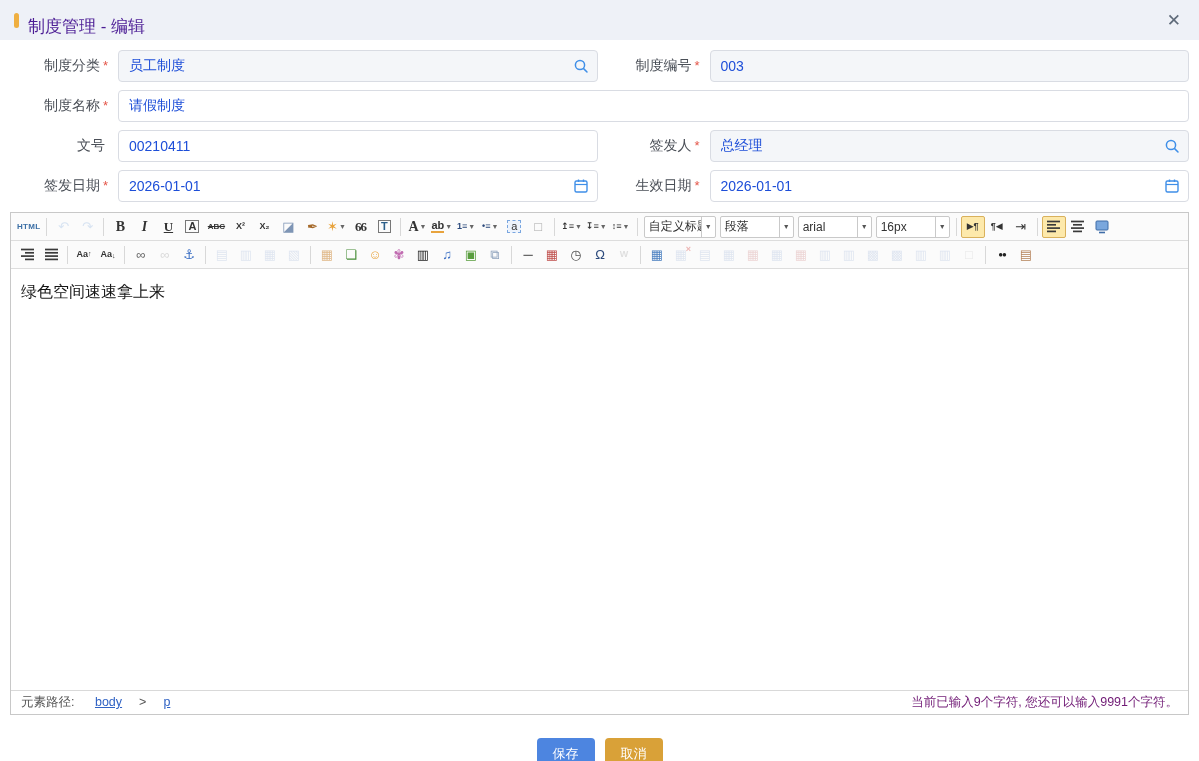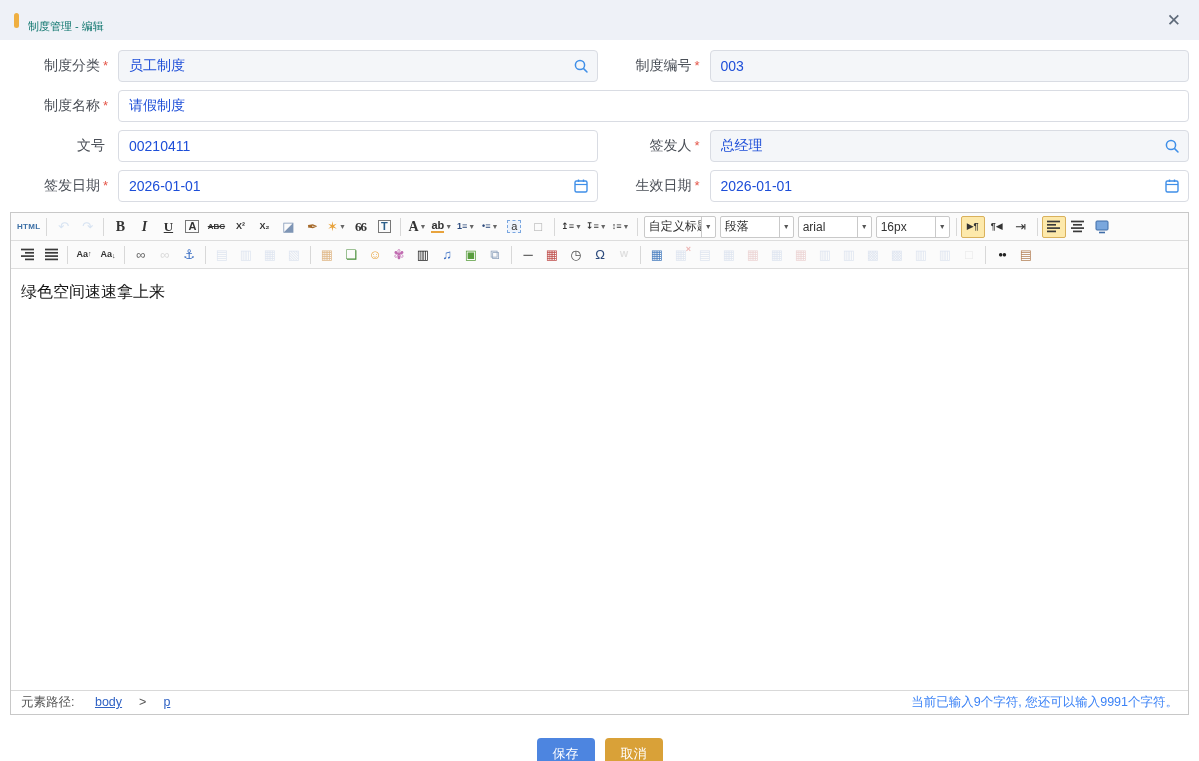--- a/index.html
+++ b/index.html
@@ -8,21 +8,21 @@
     width:1199px; height:761px; overflow:hidden;
     font-family:"Liberation Sans","DejaVu Sans",sans-serif;
     background:#fff; color:#333;
   }
   
   .dlg-header {
     height:40px; background:#eef1f7; display:flex; align-items:center;
     padding:0 14px;
   }
   .accent-bar { width:5px; height:15px; background:#efaf41; border-radius:3px; margin-right:9px; }
-  .dlg-title { font-size:11px; color:#0f766e;margin-top:12px; }
+  .dlg-title { font-size:17px; color:#4c1d95;margin-top:12px; }
   .dlg-close { margin-left:auto; color:#5f6b7a; font-size:17px; cursor:pointer; line-height:1; padding:2px 4px; }
   
   .form {
     display:grid; grid-template-columns:98px minmax(0,1fr) 92px minmax(0,1fr);
     column-gap:10px; row-gap:8px; padding:10px 10px 0 10px; align-items:center;
   }
   .flabel { text-align:right; font-size:14px; color:#4a4f57; white-space:nowrap; }
   .star { color:#e45649; margin-left:3px; font-size:13px; }
   .fwrap { position:relative; }
   .fwrap.full { grid-column:2 / 5; }
@@ -71,21 +71,21 @@
   .gdel::after { content:"×"; color:#d9534f; font-size:9px; position:absolute; right:1px; top:0; font-weight:bold; }
   .ed-content {
     flex:1; background:#fff; padding:12px 10px; font-size:16px; color:#151515;
     overflow:auto; outline:none; line-height:1.4;
   }
   .ed-status {
     height:24px; border-top:1px solid #d9d9d9; display:flex; align-items:center;
     justify-content:space-between; padding:0 10px; font-size:12.5px; color:#555; background:#fff;
   }
   .ed-status a { color:#2f62c4; text-decoration:underline; cursor:pointer; margin:0 17px; }
-  .ed-status .right { color:#3b82f6; }
+  .ed-status .right { color:#701a75; }
   
   .footer { display:flex; justify-content:center; gap:10px; padding:13px 0; }
   .btn { border:none; border-radius:4px; color:#fff; font-size:13px; padding:7px 16px; cursor:pointer;
          font-family:"Liberation Sans",sans-serif; }
   .btn-save { background:#4d85e0; }
   .btn-cancel { background:#d9a138; }
 </style>
 </head>
 <body>
 

